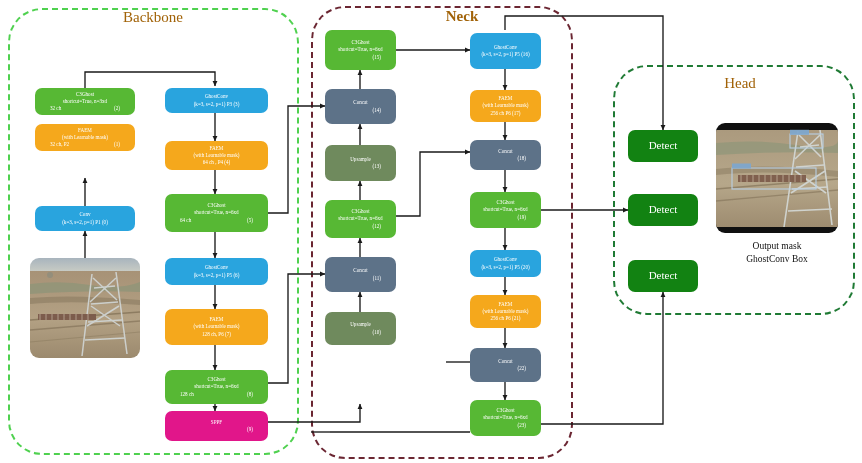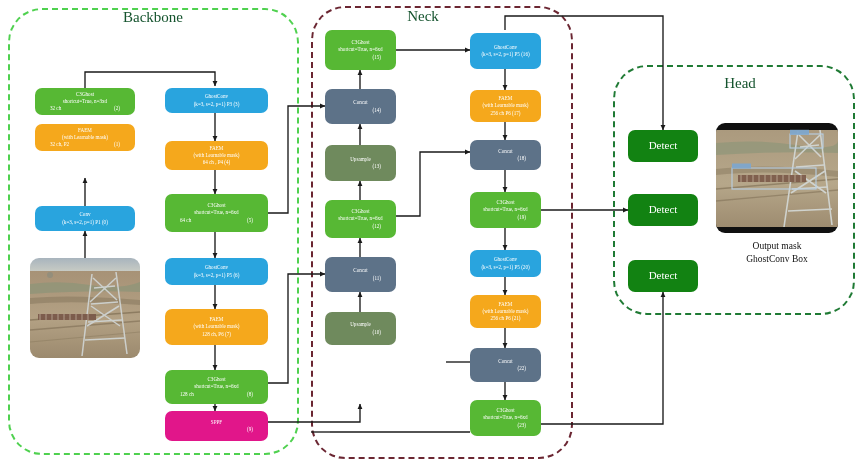--- a/index.html
+++ b/index.html
@@ -1,21 +1,21 @@
 <!DOCTYPE html>
 <html><head>
 <meta charset="utf-8">
 <style>
   html,body{margin:0;padding:0;background:#ffffff;}
   body{width:862px;height:463px;font-family:"Liberation Serif",serif;overflow:hidden;}
   #canvas{position:relative;width:862px;height:463px;background:#fff;}
 
   
   .group{position:absolute;border-style:dashed;border-radius:34px;box-sizing:border-box;}
-  .group-title{position:absolute;font-family:"Liberation Serif",serif;font-size:15px;color:#14532d;
+  .group-title{position:absolute;font-family:"Liberation Serif",serif;font-size:15px;color:#a16207;
     white-space:nowrap;text-align:center;}
 
   
   .node{position:absolute;box-sizing:border-box;border-radius:7px;color:#fff;
     display:flex;flex-direction:column;justify-content:center;align-items:center;
     font-family:"Liberation Serif",serif;font-size:5.1px;line-height:1.42;
     text-align:center;padding:2px 12px;overflow:hidden;}
   .node .l1{display:block;white-space:nowrap;}
   .node .l2{display:block;white-space:nowrap;}
   .node .l3{display:block;white-space:nowrap;}
@@ -33,21 +33,21 @@
 </style>
 </head>
 <body>
 
 <div id="canvas">
 
   <div class="group" id="grp-backbone" style="left:8px;top:8px;width:291px;height:447px;border-width:2px;border-color:#4fd14f;"></div>
   <div class="group-title" style="left:103px;top:9px;width:100px;">Backbone</div>
 
   <div class="group" id="grp-neck" style="left:311px;top:6px;width:262px;height:453px;border-width:2px;border-color:#6b2632;"></div>
-  <div class="group-title" style="left:373px;top:8px;width:100px;">Neck</div>
+  <div class="group-title" style="left:412px;top:8px;width:100px;font-weight:bold;">Neck</div>
 
   <div class="group" id="grp-head" style="left:613px;top:65px;width:242px;height:250px;border-width:2px;border-color:#1f7a34;"></div>
   <div class="group-title" style="left:705px;top:75px;width:70px;">Head</div>
 
   <svg id="edges" viewBox="0 0 862 463" xmlns="http://www.w3.org/2000/svg">
     <defs>
       <marker id="ah" markerWidth="7" markerHeight="7" refX="5.4" refY="2.6" orient="auto" markerUnits="userSpaceOnUse">
         <path d="M0,0 L5.6,2.6 L0,5.2 z" fill="#1a1a1a"></path>
       </marker>
     </defs>

